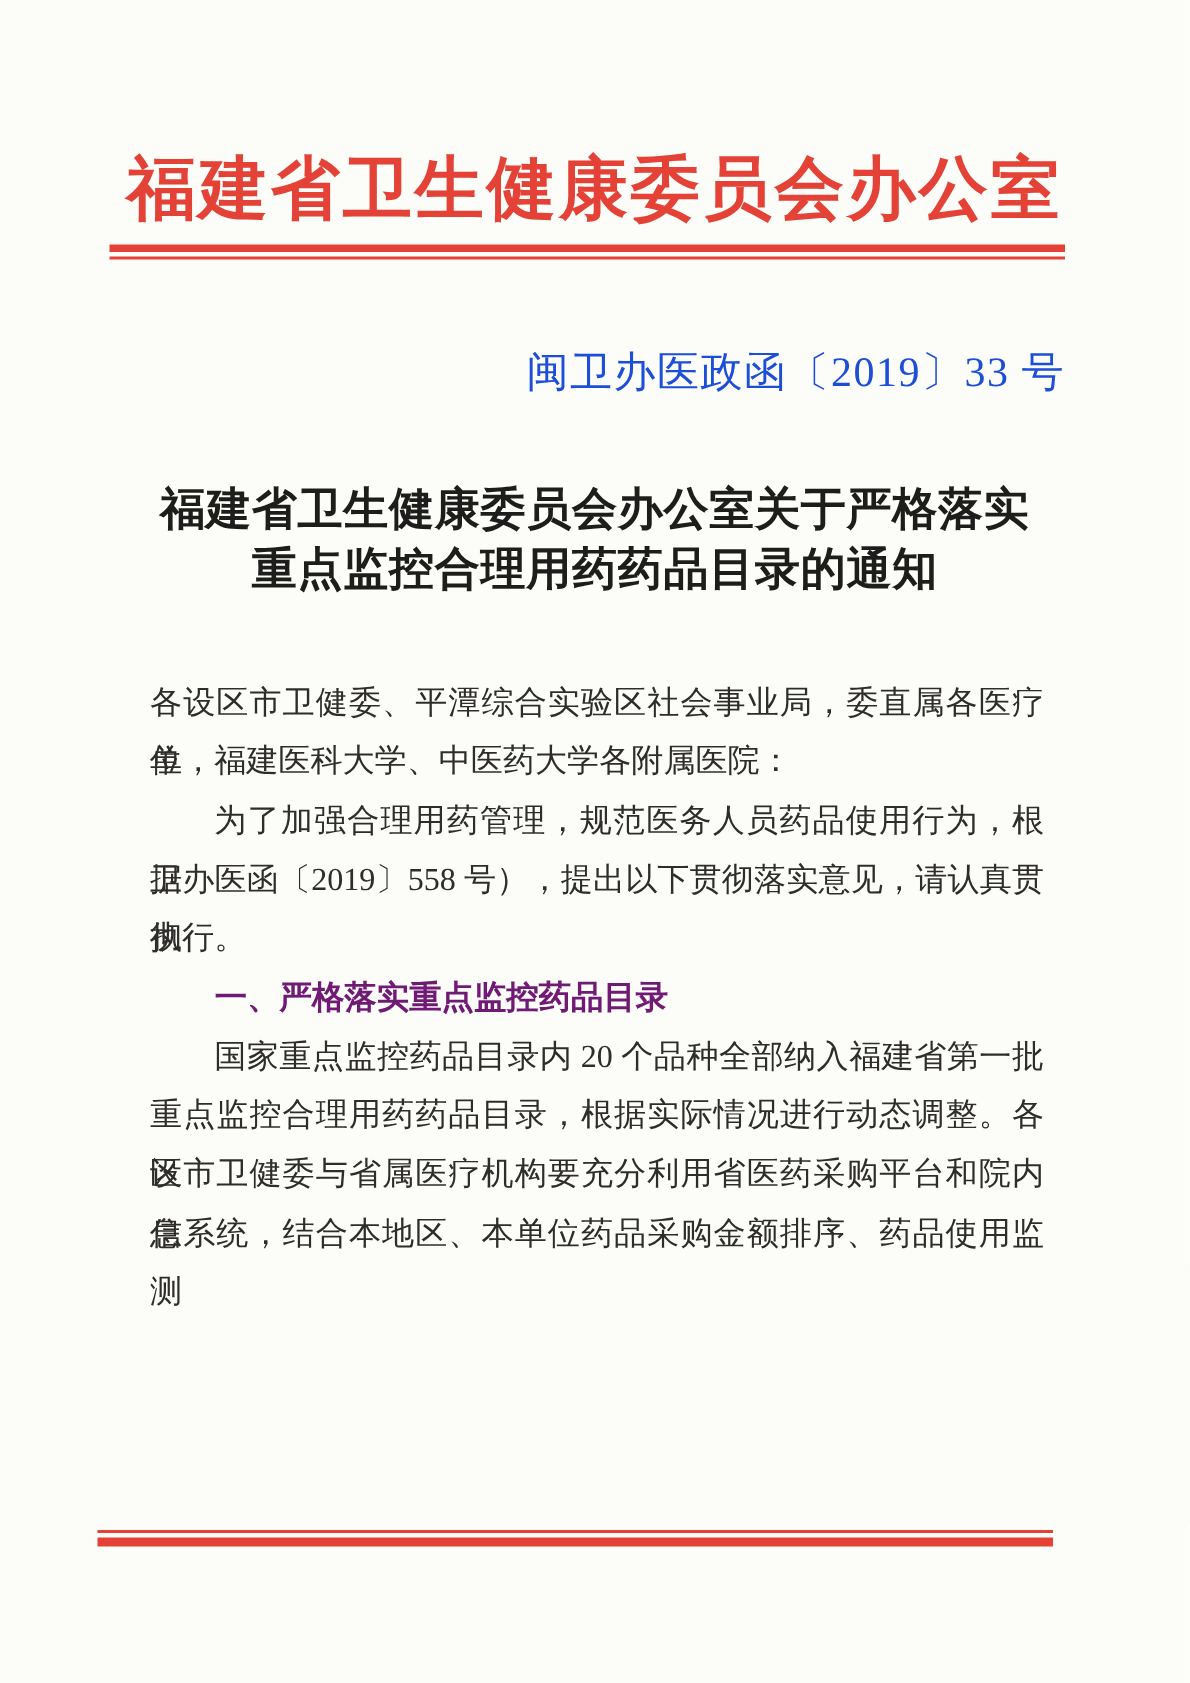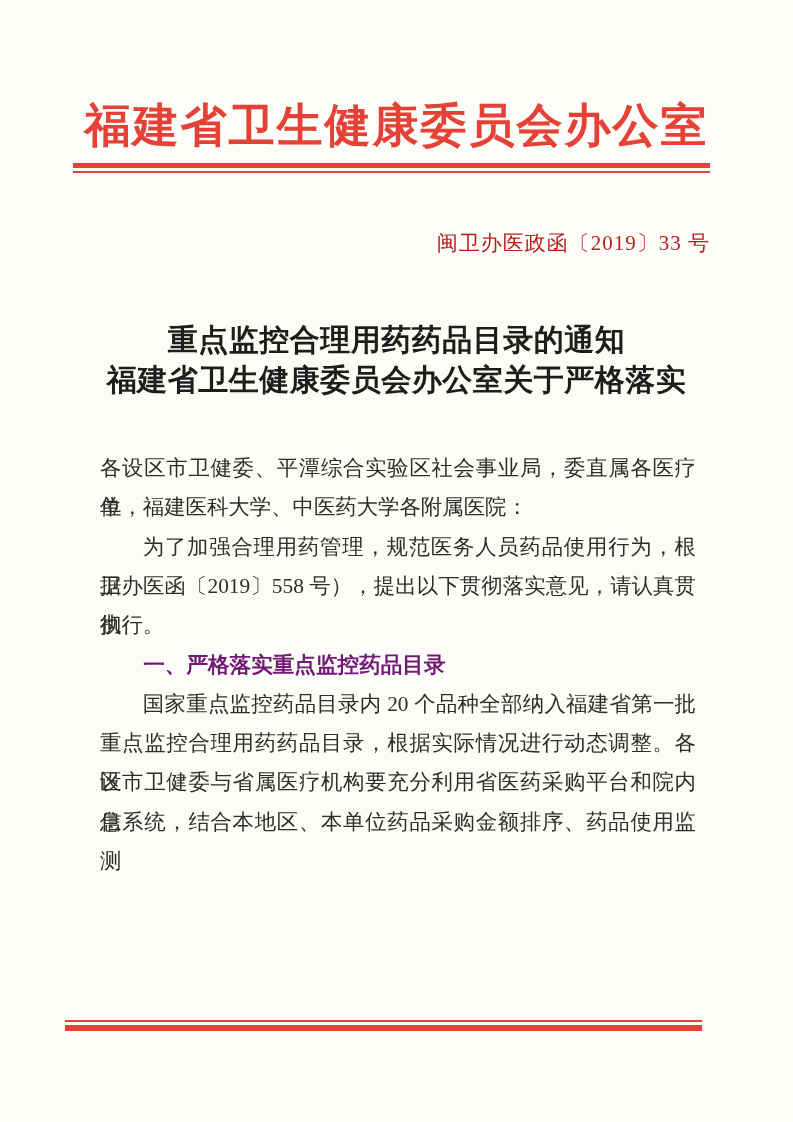--- a/index.html
+++ b/index.html
@@ -39,23 +39,23 @@
   .rule-foot { top: 1020px; left: 65px; }
   .rule .bar-thick { height: 5px; background: var(--red, #e44237); }
   .rule .bar-thin  { height: 2px; background: var(--red, #e44237); }
   .rule .bar-gap   { height: 3px; }
   .rule-foot .bar-thick { height: 6px; }
   
   .doc-number {
     position: absolute;
     top: 229px;
     right: 83px;
-    font-size: 21px;
+    font-size: 28px;
     letter-spacing: 1px;
-    color: #b91c1c;
+    color: #1d4ed8;
     white-space: nowrap;
   }
   
   .doc-title {
     position: absolute;
     top: 320px;
     left: 0;
     width: 100%;
     text-align: center;
     font-weight: bold;
@@ -100,22 +100,22 @@
 
   <div class="rule rule-head">
     <div class="bar-thick"></div>
     <div class="bar-gap"></div>
     <div class="bar-thin"></div>
   </div>
 
   <div class="doc-number">闽卫办医政函〔2019〕33 号</div>
 
   <div class="doc-title">
+    <div>福建省卫生健康委员会办公室关于严格落实</div>
     <div>重点监控合理用药药品目录的通知</div>
-    <div>福建省卫生健康委员会办公室关于严格落实</div>
   </div>
 
   <div class="doc-body" id="doc-body">
       <div class="body-line j">各设区市卫健委、平潭综合实验区社会事业局，委直属各医疗单</div>
       <div class="body-line">位，福建医科大学、中医药大学各附属医院：</div>
       <div class="body-line j ind">为了加强合理用药管理，规范医务人员药品使用行为，根据</div>
       <div class="body-line j">卫办医函〔2019〕558 号），提出以下贯彻落实意见，请认真贯彻</div>
       <div class="body-line">执行。</div>
       <div class="body-line ind hd">一、严格落实重点监控药品目录</div>
       <div class="body-line j ind">国家重点监控药品目录内 20 个品种全部纳入福建省第一批</div>

